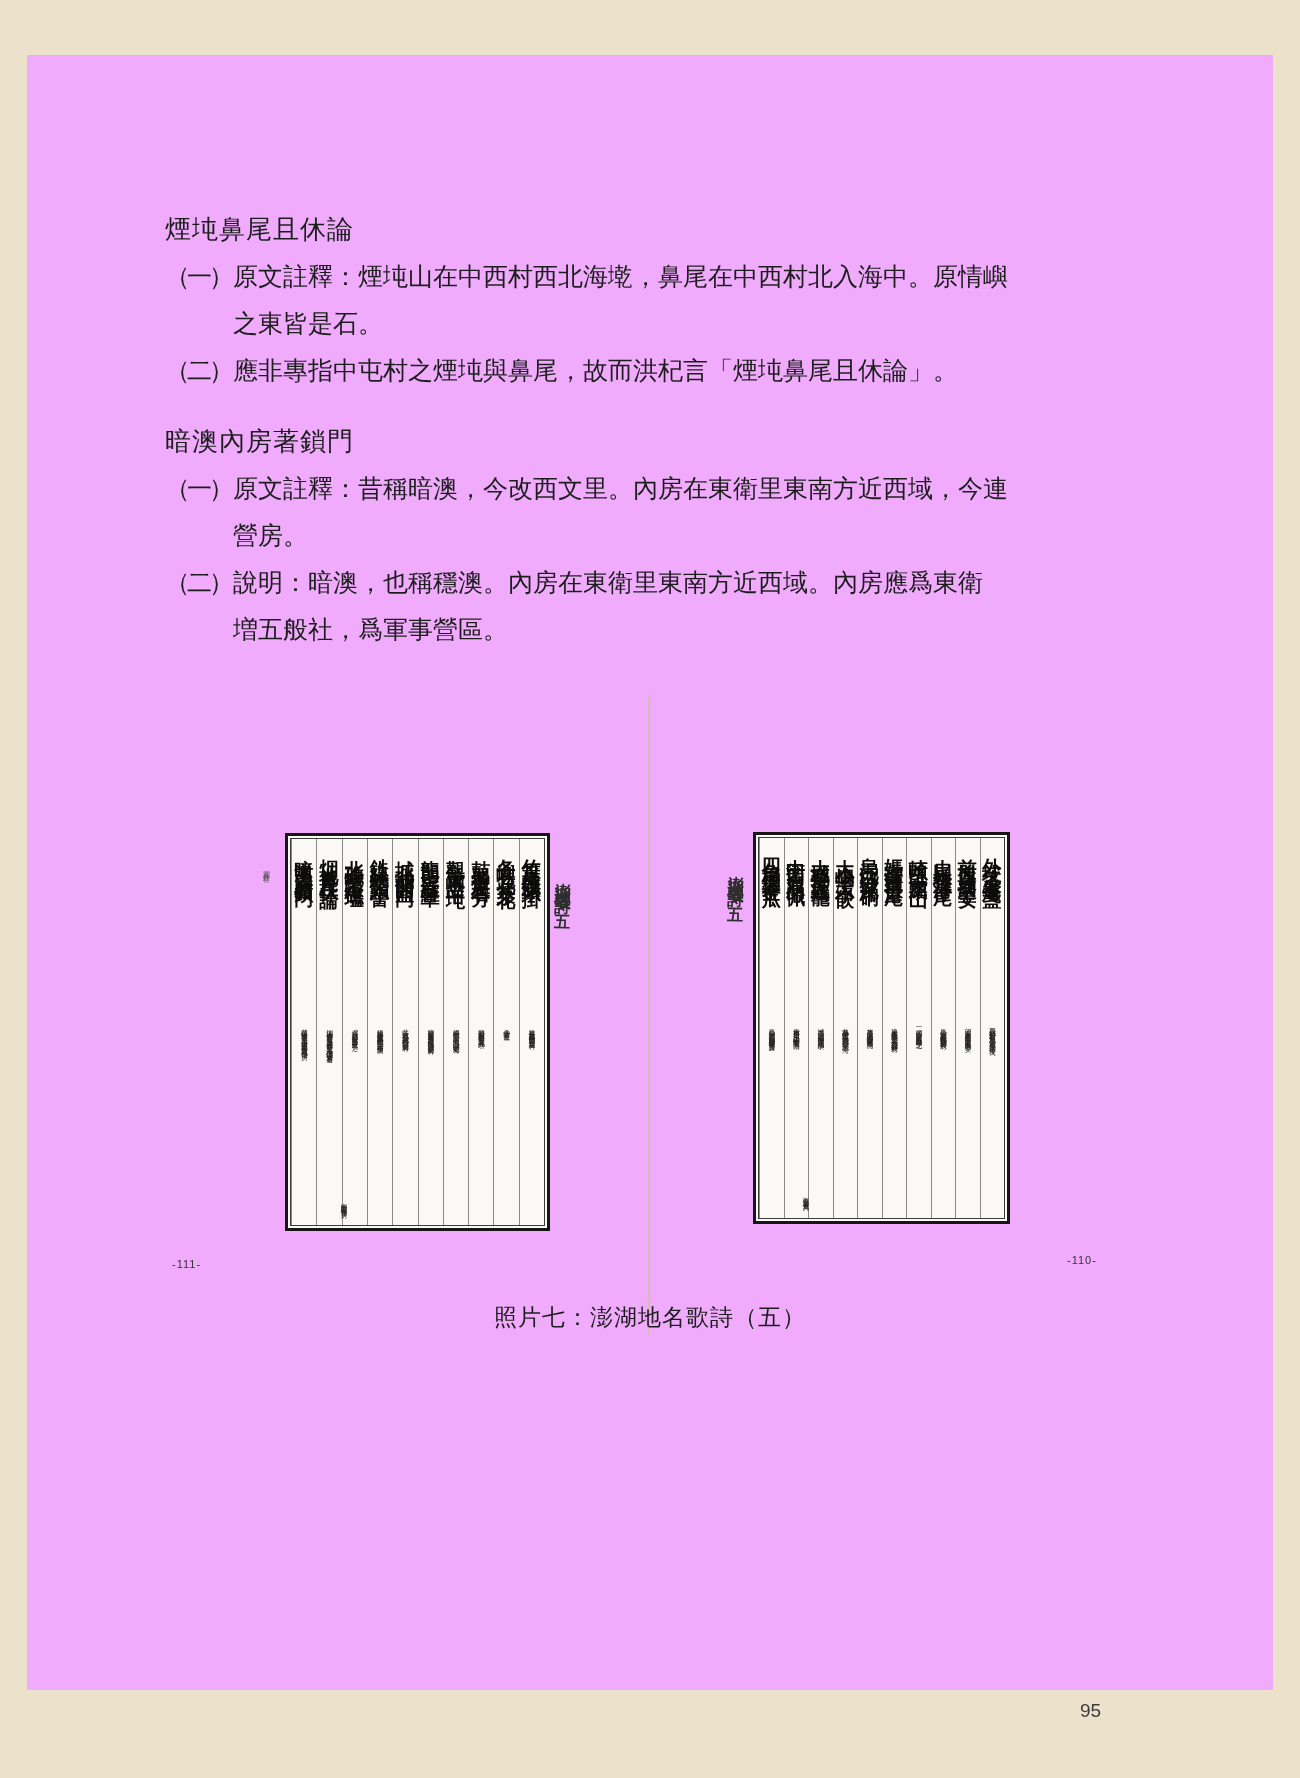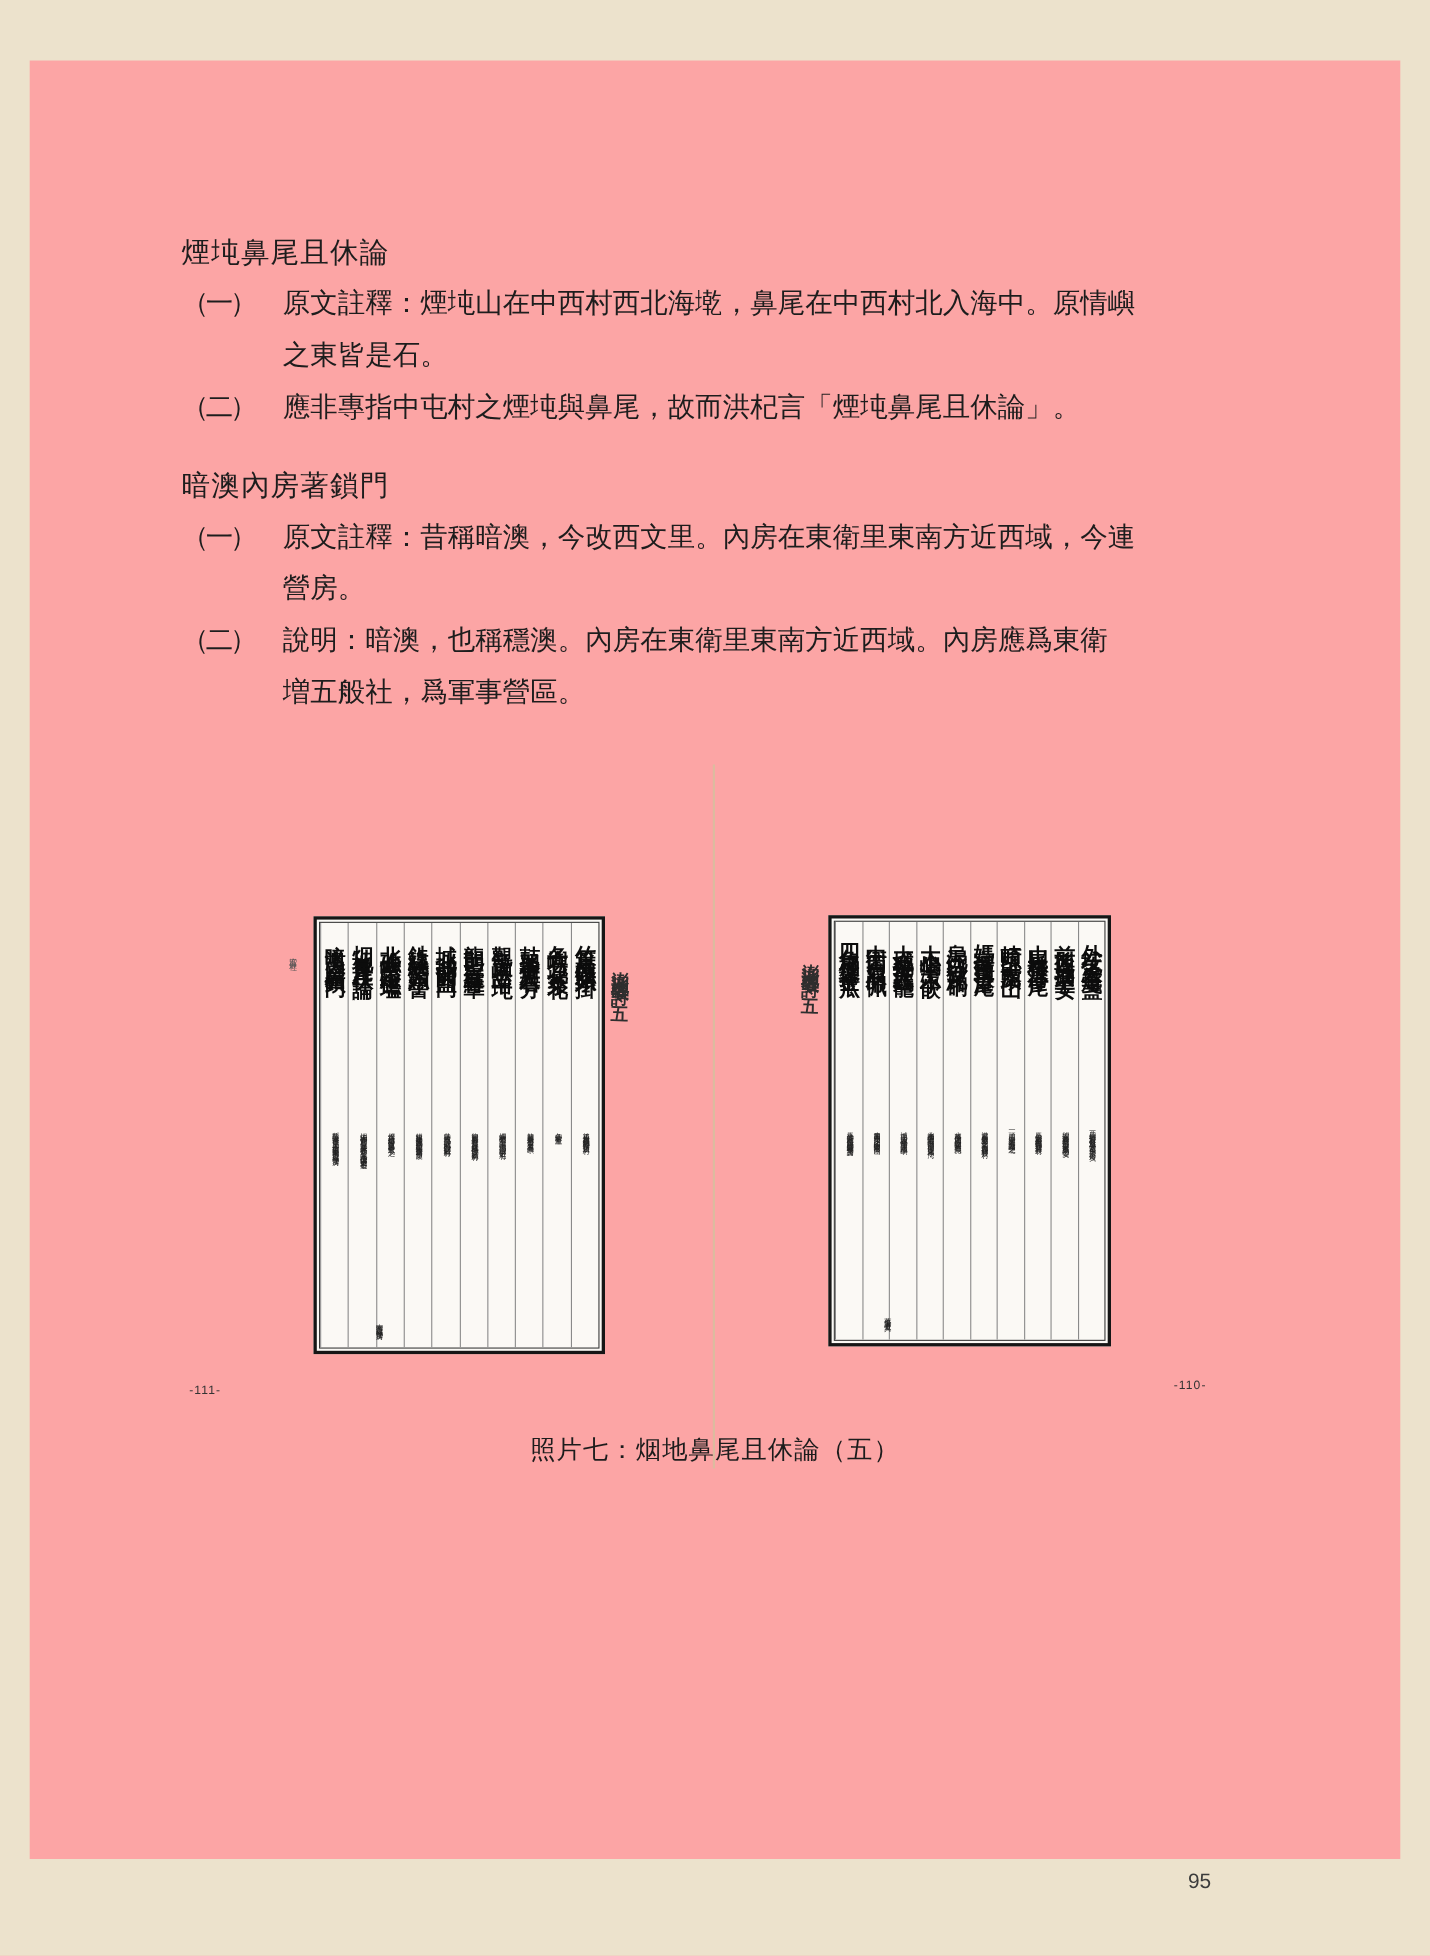--- a/index.html
+++ b/index.html
@@ -7,36 +7,36 @@
     position:relative;
     width:1300px;height:1778px;
     background:#ece2cc;
     font-family:"Liberation Serif","DejaVu Serif",serif;
     color:#1d1d1d;
     overflow:hidden;
   }
   .page{
     position:absolute;left:27px;top:55px;
     width:1246px;height:1635px;
-    background:#fca5a5;
+    background:#f0abfc;
   }
   
   .text-block{position:absolute;left:138px;top:151px;width:900px;}
   .sec{margin:0 0 24px 0;}
   .sec-title{
     margin:0;font-size:26px;font-weight:400;
     line-height:47px;letter-spacing:1px;
   }
   .item{display:flex;align-items:flex-start;}
   .marker{
     width:68px;flex:0 0 68px;
     font-size:25px;line-height:47px;letter-spacing:-3px;
     white-space:nowrap;
   }
-  .lines{flex:1;margin-left:24px;}
+  .lines{flex:1;}
   .lines .ln{font-size:25px;line-height:47px;white-space:nowrap;}
   
   .figure{position:absolute;left:0;top:0;width:1246px;height:1653px;pointer-events:none;}
   .gutter{
     position:absolute;left:621px;top:640px;width:2px;height:640px;
     background:#d3c19e;opacity:.8;
   }
   .scan-frame{
     position:absolute;
     border:3px solid #161616;background:#fbf9f5;
@@ -252,18 +252,18 @@
     </div>
 
     <div class="stamp">増五般社</div>
 
     <div class="dangle d1">南方近西域今連營房</div>
     <div class="dangle d2">蔡進士詩云金瓜具</div>
 
     <div class="pagemark pm-left">-111-</div>
     <div class="pagemark pm-right">-110-</div>
 
-    <div class="caption">照片七：烟地鼻尾且休論（五）</div>
+    <div class="caption">照片七：澎湖地名歌詩（五）</div>
   </div>
 
 </div>
 
 <div class="page-number">95</div>
 
 </body></html>

